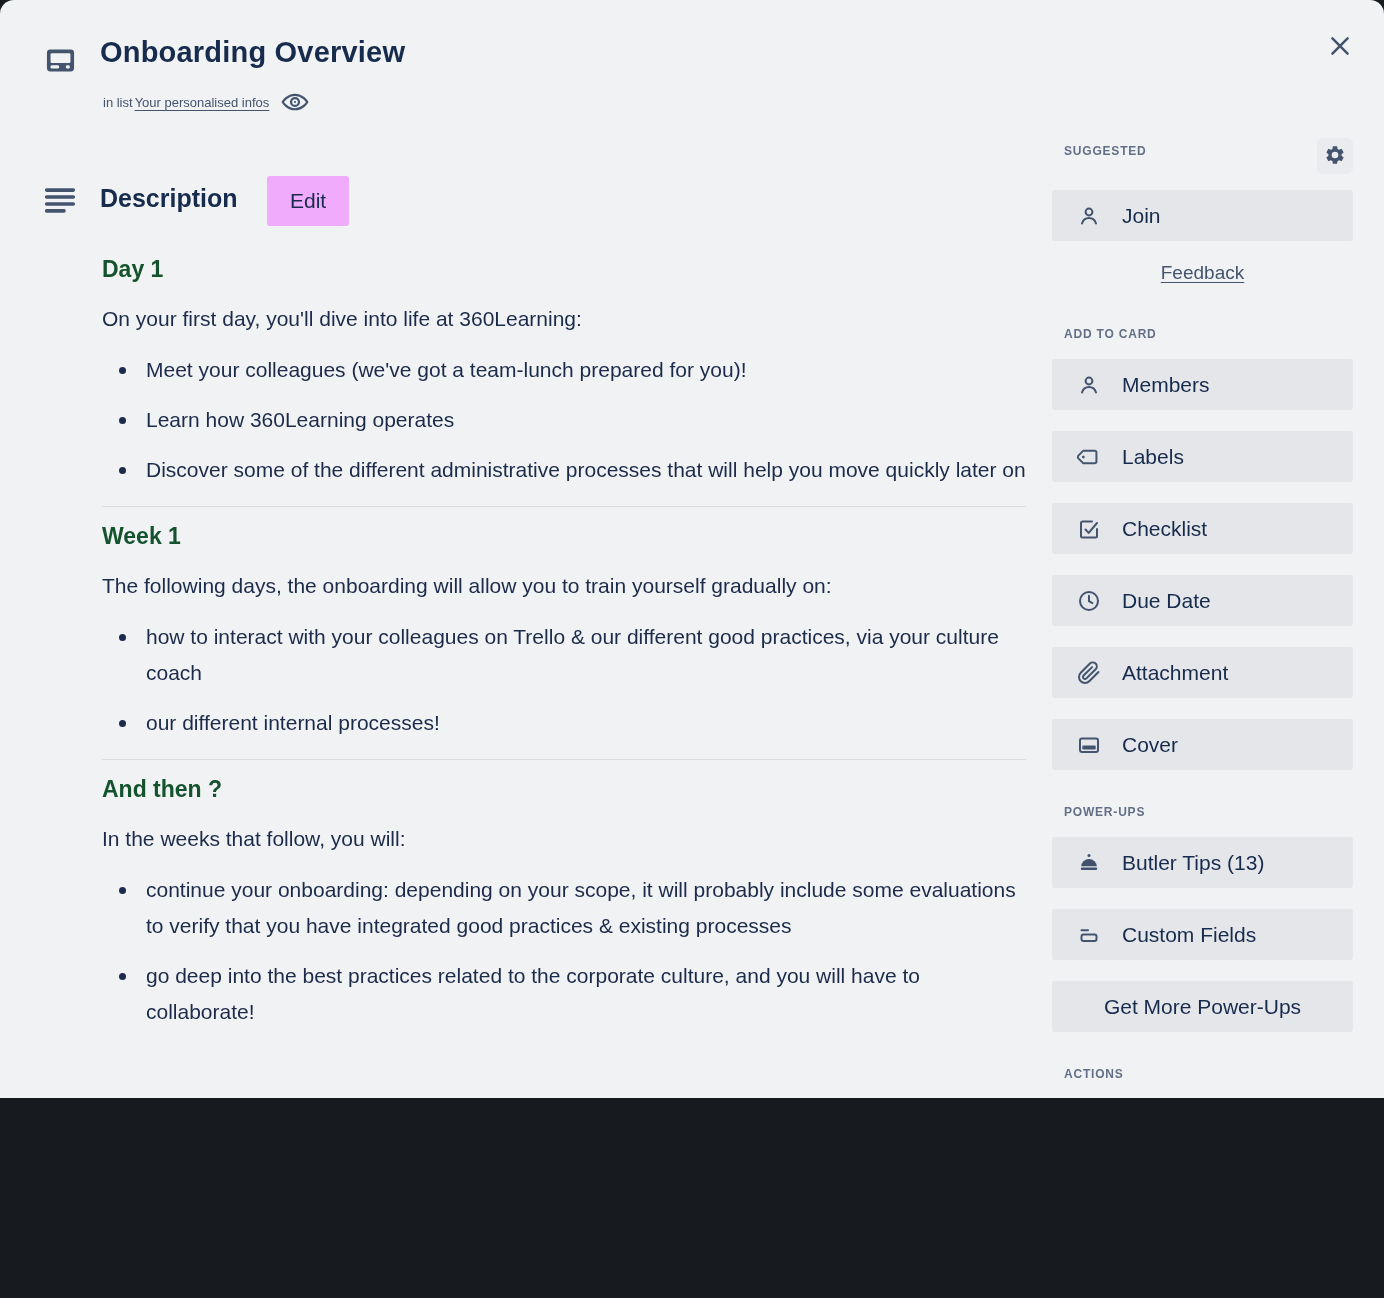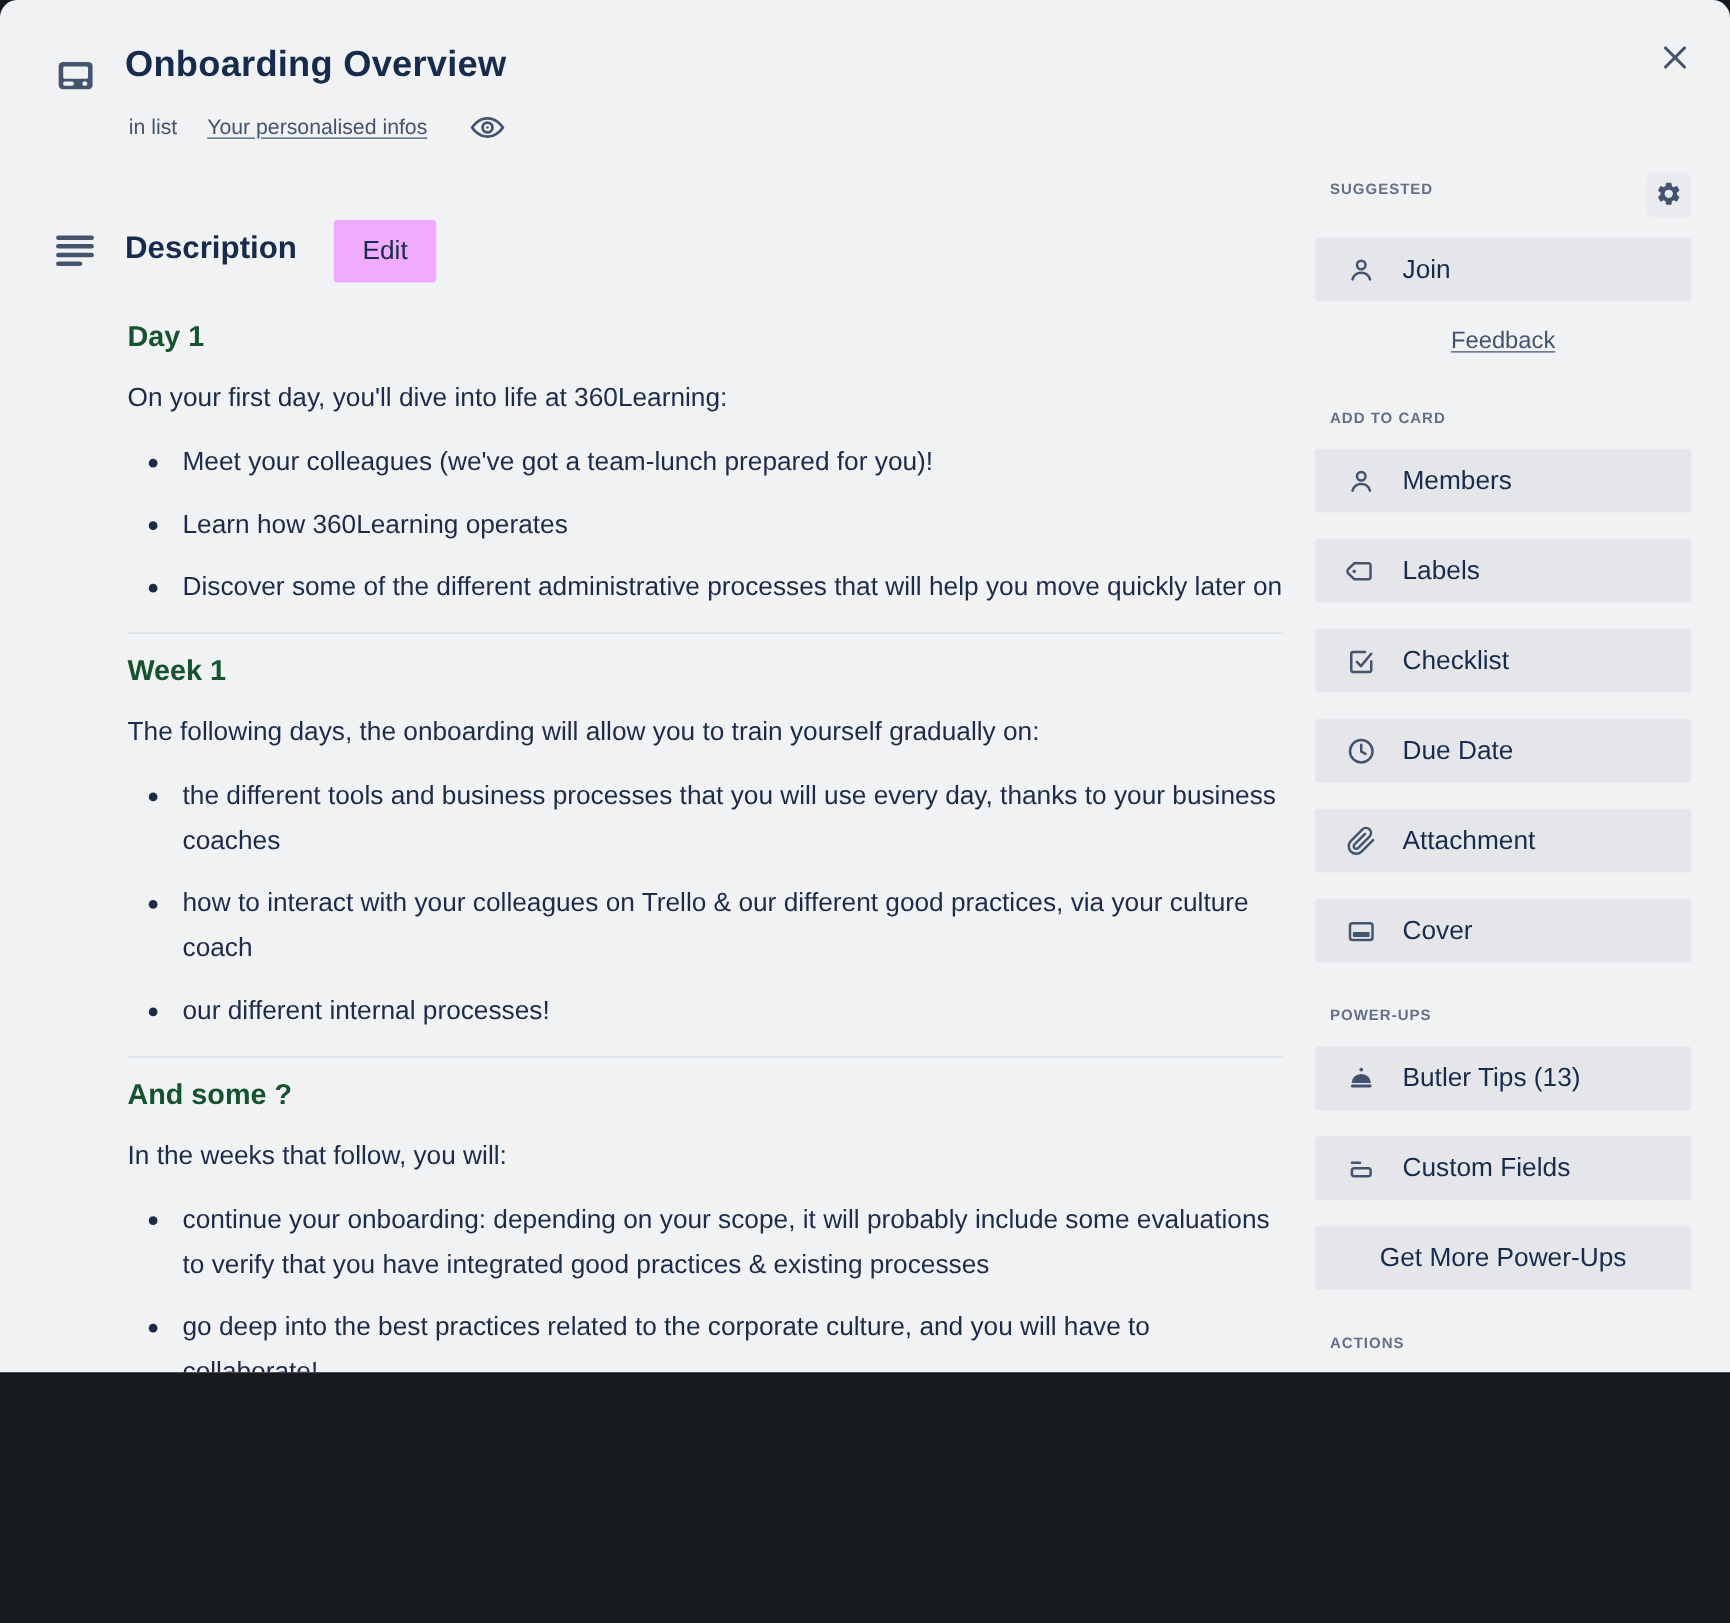--- a/index.html
+++ b/index.html
@@ -9,21 +9,21 @@
     position: relative;
     width: 1384px; height: 1098px;
     background: #f1f2f4;
     border-radius: 14px 14px 0 0;
     overflow: hidden;
     color: #172b4d;
   }
   
   .card-icon { position:absolute; left:44px; top:45px; width:33px; height:31px; }
   .page-title { position:absolute; left:100px; top:36px; font-size:29px; font-weight:700; color:#172b4d; letter-spacing:.2px; }
-  .subtitle { position:absolute; left:103px; top:90px; font-size:17px; color:#44546f; display:flex; align-items:center; gap:24px; }
+  .subtitle { position:absolute; left:103px; top:90px; font-size:13px; color:#44546f; display:flex; align-items:center; gap:2px; }
   .subtitle a { color:#44546f; text-decoration:underline; text-underline-offset:3px; cursor:pointer; }
   .eye-icon { width:28px; height:24px; margin-left:10px; display:inline-block; }
   .close-btn { position:absolute; right:24px; top:27px; width:40px; height:40px; display:flex; align-items:center; justify-content:center; cursor:pointer; border:none; background:transparent; }
   .close-btn svg { width:26px; height:26px; }
 
   
   .desc-icon { position:absolute; left:44px; top:187px; width:32px; height:27px; }
   .desc-title { position:absolute; left:100px; top:184px; font-size:25px; font-weight:700; color:#172b4d; }
   .edit-btn { position:absolute; left:267px; top:176px; height:50px; padding:0 23px; background:#f0abfc; border:none; border-radius:3px; font-family:inherit; font-size:21px; color:#172b4d; cursor:pointer; display:flex; align-items:center; }
 
@@ -98,27 +98,26 @@
     <ul class="bullets">
       <li>Meet your colleagues (we've got a team-lunch prepared for you)!</li>
       <li>Learn how 360Learning operates</li>
       <li>Discover some of the different administrative processes that will help you move quickly later on</li>
     </ul>
     <hr class="divider">
 
     <h3 class="section-heading">Week 1</h3>
     <p class="intro">The following days, the onboarding will allow you to train yourself gradually on:</p>
     <ul class="bullets">
-      <li>the different tools and business processes that you will use every day, thanks to your business coaches</li>
       <li>how to interact with your colleagues on Trello &amp; our different good practices, via your culture coach</li>
       <li>our different internal processes!</li>
     </ul>
     <hr class="divider">
 
-    <h3 class="section-heading">And some ?</h3>
+    <h3 class="section-heading">And then ?</h3>
     <p class="intro">In the weeks that follow, you will:</p>
     <ul class="bullets">
       <li>continue your onboarding: depending on your scope, it will probably include some evaluations to verify that you have integrated good practices &amp; existing processes</li>
       <li>go deep into the best practices related to the corporate culture, and you will have to collaborate!</li>
     </ul>
   </div>
 
   <div class="sidebar">
 
     <div class="suggested-row">

